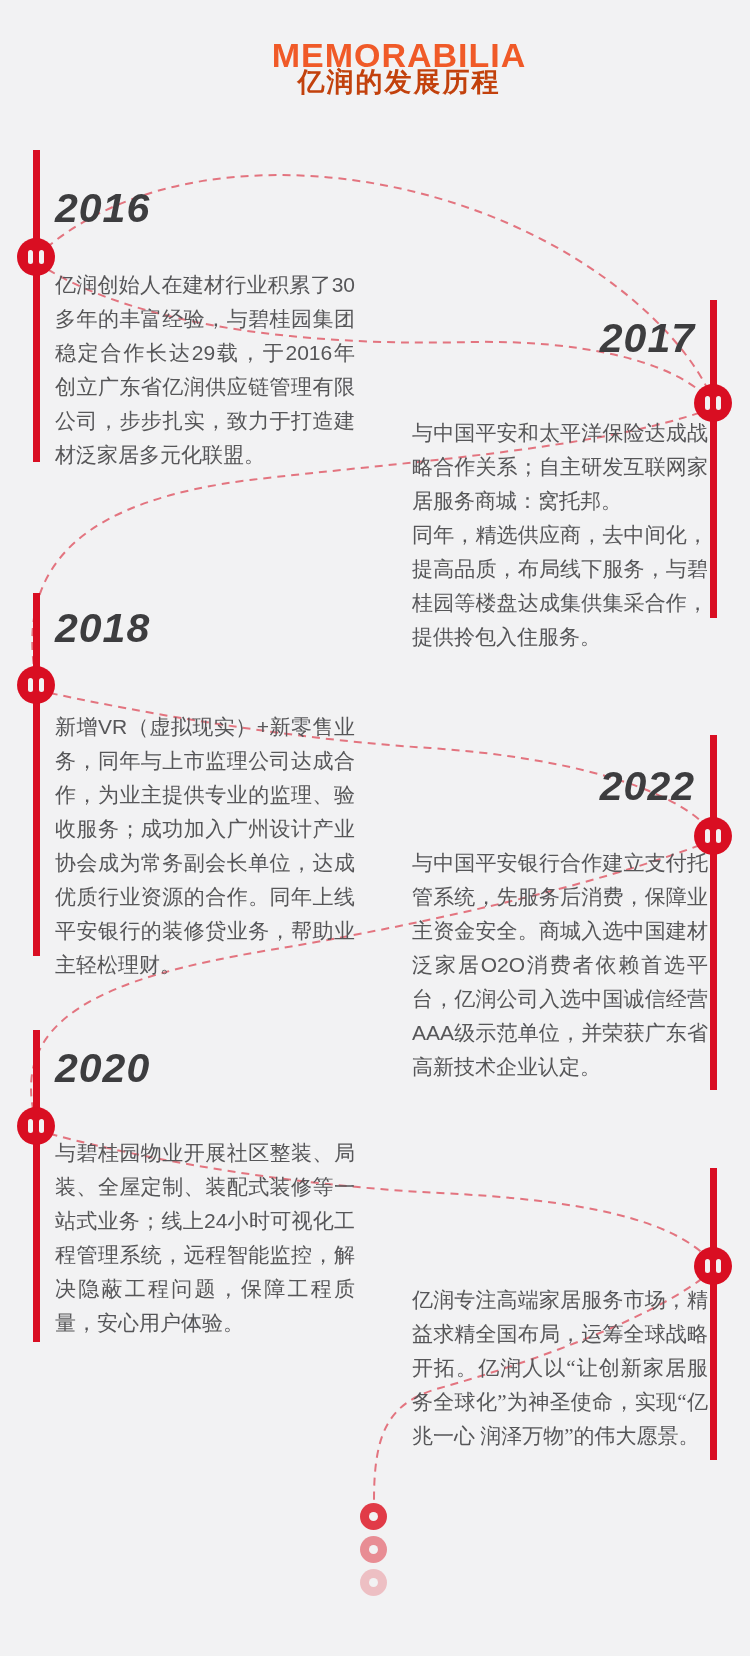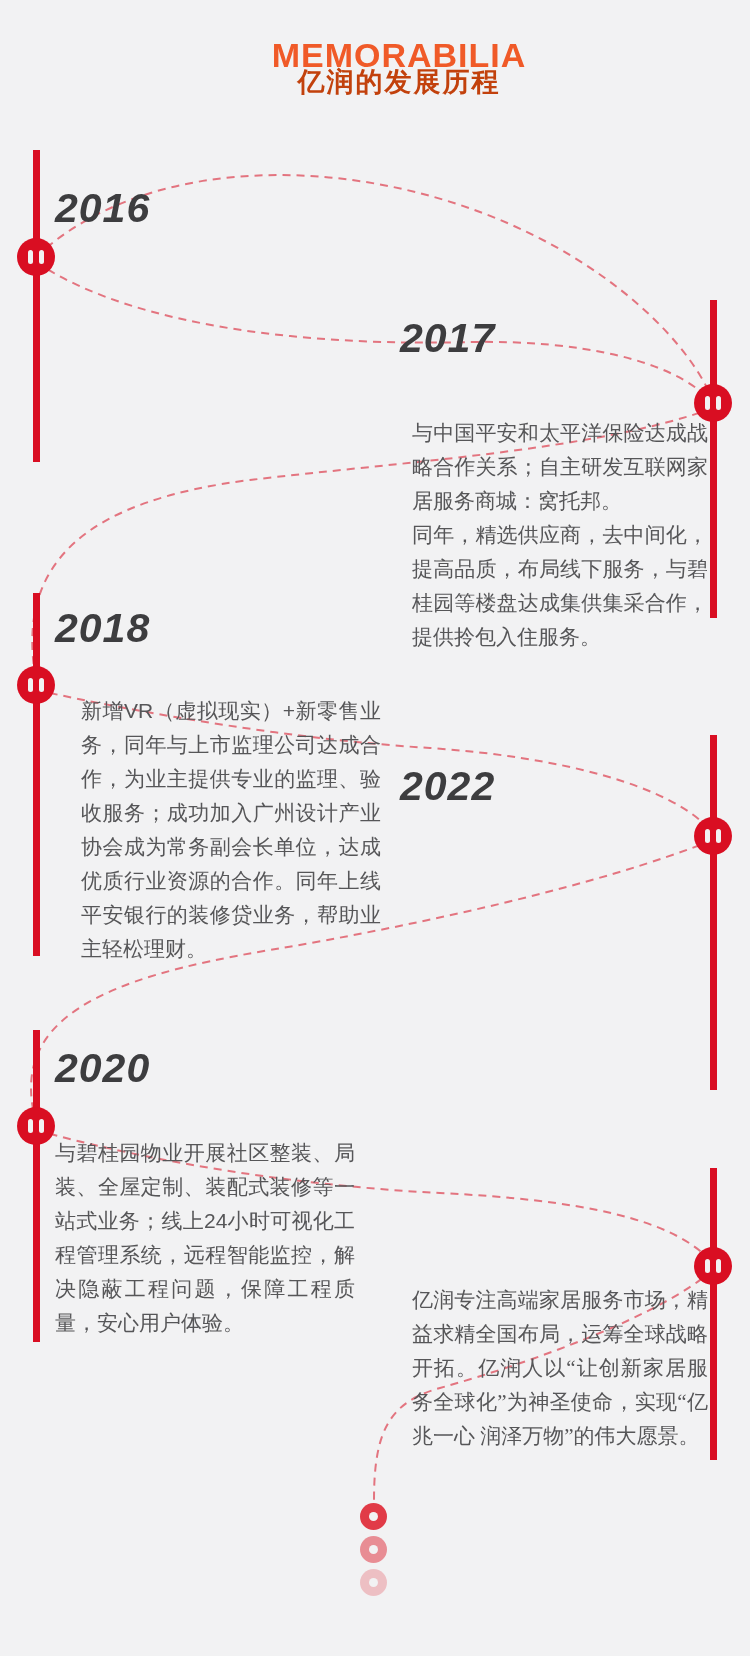--- a/index.html
+++ b/index.html
@@ -25,21 +25,21 @@
 
   .marker{position:absolute;width:38px;height:38px;border-radius:50%;background:#d90e22;}
   .marker .slit{position:absolute;top:12px;width:5px;height:14px;border-radius:3px;background:#f2f2f3;}
   .marker .slit.l{left:11px;}
   .marker .slit.r{left:22px;}
 
   .year{
     position:absolute;margin:0;font-size:41px;font-style:italic;font-weight:bold;
     color:#3d3d3f;letter-spacing:1px;line-height:1;
   }
-  .year.right{text-align:left;}
+  .year.right{text-align:right;}
 
   .body-text{
     position:absolute;margin:0;font-size:21px;line-height:34px;color:#565658;
     text-align:justify;white-space:pre-line;word-break:break-all;
   }
 
   .dot{position:absolute;width:27px;height:27px;border-radius:50%;background:#e13b47;}
   .dot::after{content:"";position:absolute;left:9px;top:9px;width:9px;height:9px;border-radius:50%;background:#f2f2f3;}
   .dot.d2{opacity:.55;}
   .dot.d3{opacity:.27;}
@@ -61,44 +61,46 @@
 
   <h1 class="hdr-title">MEMORABILIA</h1>
   <h2 class="hdr-sub">亿润的发展历程</h2>
 
   <div class="vline" style="left:33px;top:150px;height:312px;"></div>
   <div class="marker" style="left:17px;top:238px;">
     <span class="slit l"></span>
     <span class="slit r"></span>
   </div>
   <h3 class="year" style="left:55px;top:188px;">2016</h3>
+  <p class="body-text" style="left:55px;top:268px;width:300px;">亿润创始人在建材行业积累了30多年的丰富经验，与碧桂园集团稳定合作长达29载，于2016年创立广东省亿润供应链管理有限公司，步步扎实，致力于打造建材泛家居多元化联盟。</p>
 
   <div class="vline" style="left:710px;top:300px;height:318px;"></div>
   <div class="marker" style="left:694px;top:384px;">
     <span class="slit l"></span>
     <span class="slit r"></span>
   </div>
   <h3 class="year right" style="left:400px;width:295px;top:318px;">2017</h3>
   <p class="body-text" style="left:412px;top:416px;width:296px;">与中国平安和太平洋保险达成战略合作关系；自主研发互联网家居服务商城：窝托邦。
 同年，精选供应商，去中间化，提高品质，布局线下服务，与碧桂园等楼盘达成集供集采合作，提供拎包入住服务。</p>
 
   <div class="vline" style="left:33px;top:593px;height:363px;"></div>
   <div class="marker" style="left:17px;top:666px;">
     <span class="slit l"></span>
     <span class="slit r"></span>
   </div>
   <h3 class="year" style="left:55px;top:608px;">2018</h3>
-  <p class="body-text" style="left:55px;top:694px;width:300px;margin-left:26px;">新增VR（虚拟现实）+新零售业务，同年与上市监理公司达成合作，为业主提供专业的监理、验收服务；成功加入广州设计产业协会成为常务副会长单位，达成优质行业资源的合作。同年上线平安银行的装修贷业务，帮助业主轻松理财。</p>
+  <p class="body-text" style="left:55px;top:710px;width:300px;">新增VR（虚拟现实）+新零售业务，同年与上市监理公司达成合作，为业主提供专业的监理、验收服务；成功加入广州设计产业协会成为常务副会长单位，达成优质行业资源的合作。同年上线平安银行的装修贷业务，帮助业主轻松理财。</p>
 
   <div class="vline" style="left:710px;top:735px;height:355px;"></div>
   <div class="marker" style="left:694px;top:817px;">
     <span class="slit l"></span>
     <span class="slit r"></span>
   </div>
   <h3 class="year right" style="left:400px;width:295px;top:766px;">2022</h3>
+  <p class="body-text" style="left:412px;top:846px;width:296px;">与中国平安银行合作建立支付托管系统，先服务后消费，保障业主资金安全。商城入选中国建材泛家居O2O消费者依赖首选平台，亿润公司入选中国诚信经营AAA级示范单位，并荣获广东省高新技术企业认定。</p>
 
   <div class="vline" style="left:33px;top:1030px;height:312px;"></div>
   <div class="marker" style="left:17px;top:1107px;">
     <span class="slit l"></span>
     <span class="slit r"></span>
   </div>
   <h3 class="year" style="left:55px;top:1048px;">2020</h3>
   <p class="body-text" style="left:55px;top:1136px;width:300px;">与碧桂园物业开展社区整装、局装、全屋定制、装配式装修等一站式业务；线上24小时可视化工程管理系统，远程智能监控，解决隐蔽工程问题，保障工程质量，安心用户体验。</p>
 
   <div class="vline" style="left:710px;top:1168px;height:292px;"></div>

